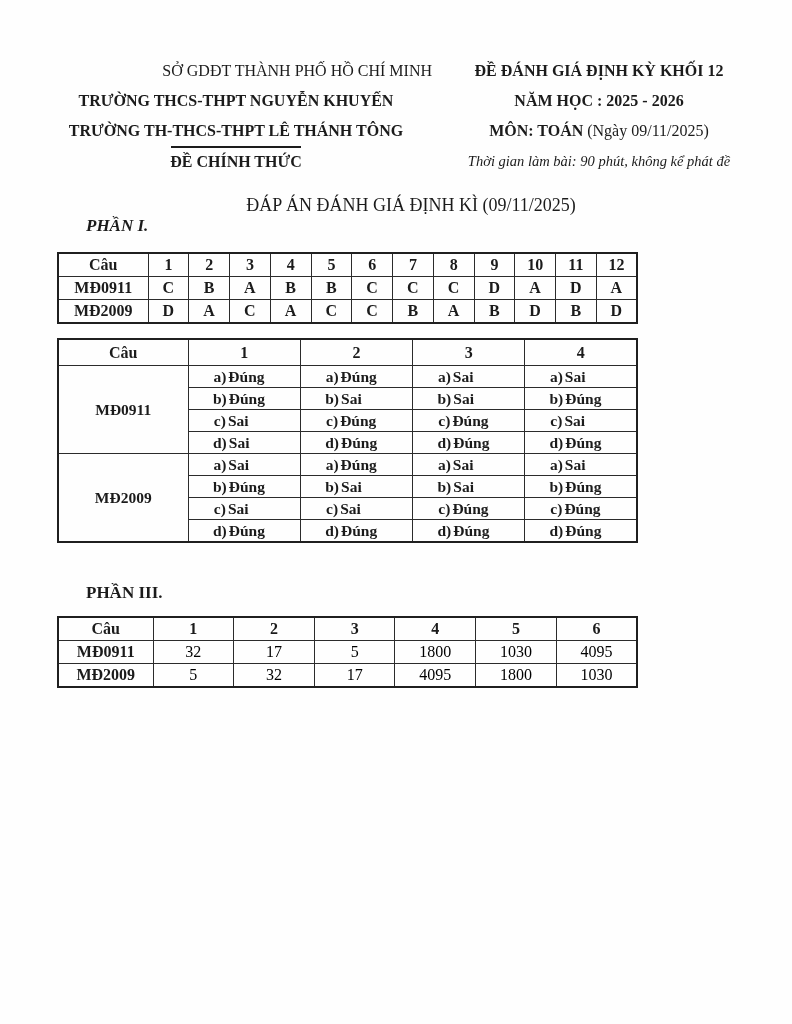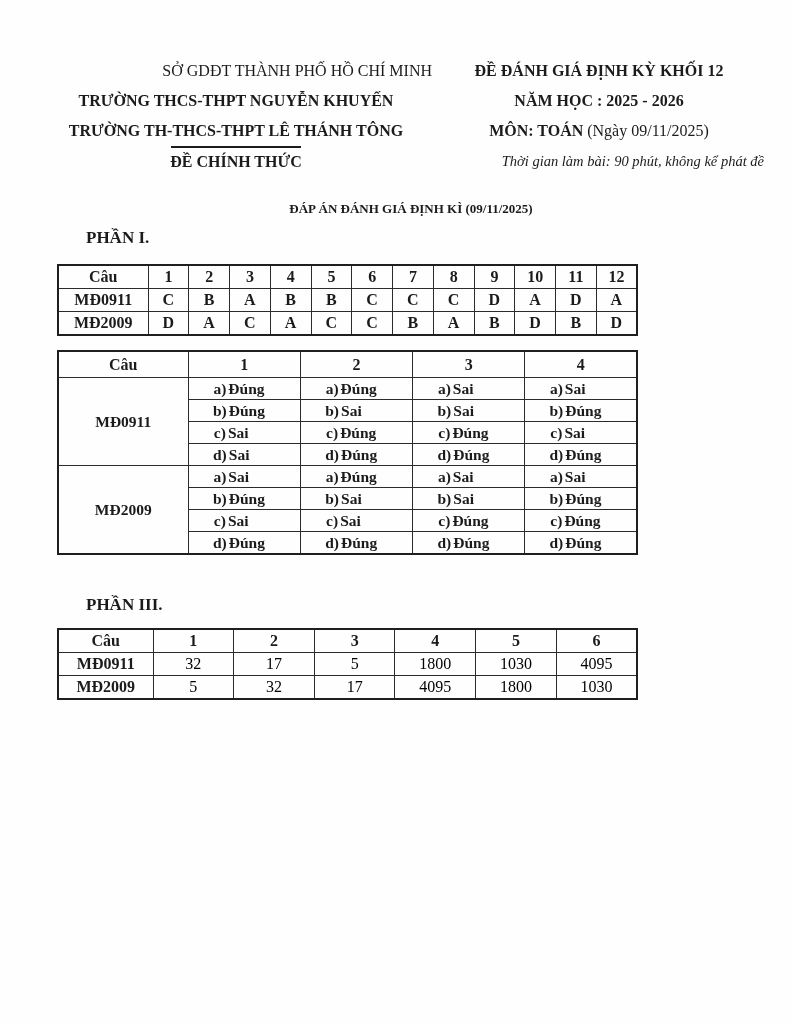--- a/index.html
+++ b/index.html
@@ -11,21 +11,21 @@
     position: relative;
     width: 792px;
     height: 1024px;
     background: #fefefe;
     color: #1b1b1b;
     font-family: "Liberation Serif", "DejaVu Serif", serif;
     overflow: hidden;
     box-sizing: border-box;
   }
   .bold { font-weight: bold; }
-  .italic { font-style: italic; text-align: right; }
+  .italic { font-style: italic; }
 
   
   .header {
     display: flex;
     padding-top: 56px;
   }
   .header-left {
     margin-left: 40px;
     width: 392px;
     text-align: center;
@@ -46,34 +46,34 @@
     border-top: 2px solid #1c1c1c;
     margin: 0 auto;
     height: 0;
   }
   .header-left .official-line { line-height: 28px; }
   .subject-date { font-weight: normal; }
   .duration-line { font-size: 14.5px; }
 
   
   .doc-title {
-    margin-top: 25px;
+    margin-top: 19px;
     padding-left: 30px;
     text-align: center;
-    font-size: 13px;
-    font-weight: bold;
+    font-size: 18px;
+    font-weight: normal;
   }
 
   
   .section-heading {
     margin-left: 86px;
     font-size: 17px;
     font-weight: bold;
   }
-  .sh-1 { margin-top: 11px; }
+  .sh-1 { margin-top: 0; font-style: italic; }
   .sh-2 { margin-top: 33px; }
   .sh-3 { margin-top: 40px; }
 
   
   table.tbl {
     border-collapse: collapse;
     table-layout: fixed;
     margin-left: 57px;
     width: 581px;
     border: 2px solid #1f1f1f;

